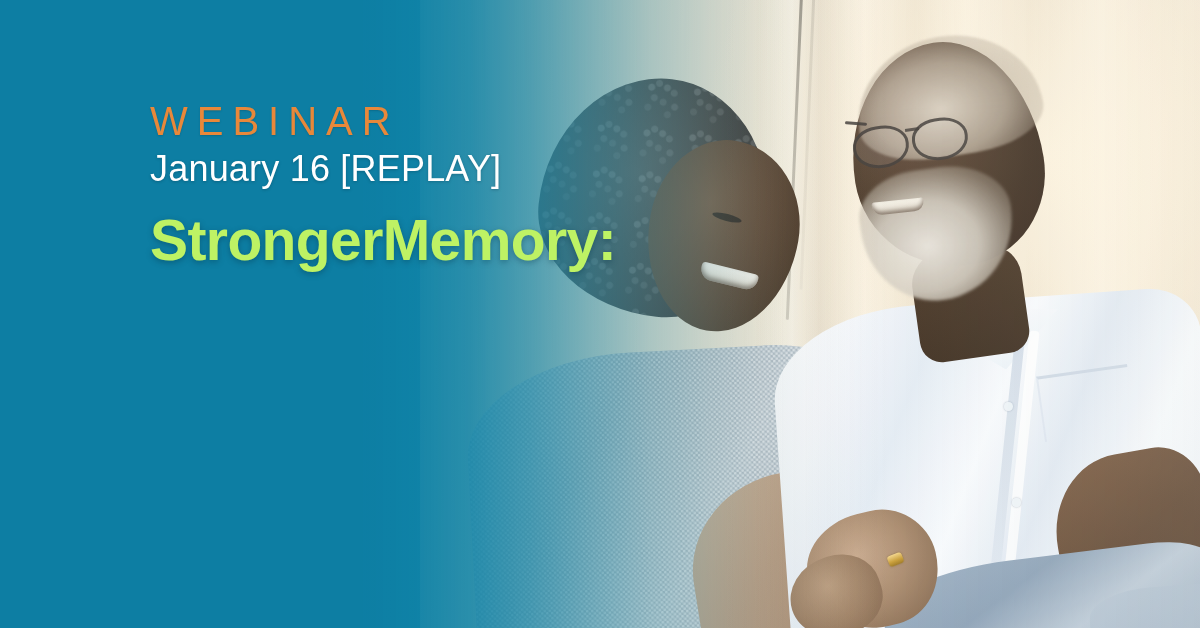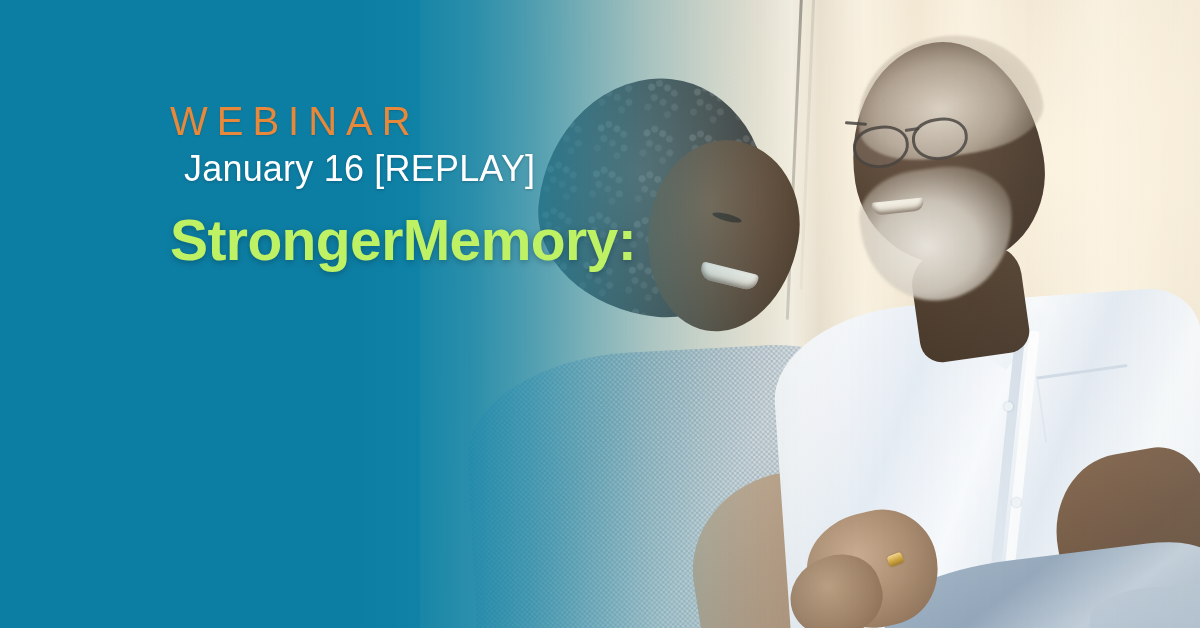--- a/index.html
+++ b/index.html
@@ -386,41 +386,41 @@
     background: linear-gradient(90deg,
       rgba(255,250,238,0) 60%,
       rgba(255,249,236,0.10) 86%,
       rgba(255,248,234,0.16) 100%);
     pointer-events: none;
   }
 
   
   .content {
     position: absolute;
-    left: 170px;
+    left: 150px;
     top: 100px;
     width: 560px;
     z-index: 40;
   }
   .eyebrow {
     color: #e8883a;
     font-size: 40px;
     font-weight: 400;
     letter-spacing: 9px;
     line-height: 1.08;
     margin: 0 0 6px 0;
     text-shadow: 0 1px 2px rgba(0,40,55,0.22);
   }
   .dateline {
     color: #ffffff;
     font-size: 36px;
     font-weight: 400;
     letter-spacing: 0.2px;
     line-height: 1.12;
-    margin: 0 0 22px 14px;
+    margin: 0 0 22px 0;
     text-shadow: 0 1px 3px rgba(0,40,55,0.30);
   }
   .headline {
     color: #bef264;
     font-size: 57px;
     font-weight: 700;
     line-height: 57px;
     letter-spacing: -0.6px;
     margin: 0;
     text-shadow: 0 2px 6px rgba(0,45,62,0.38);

